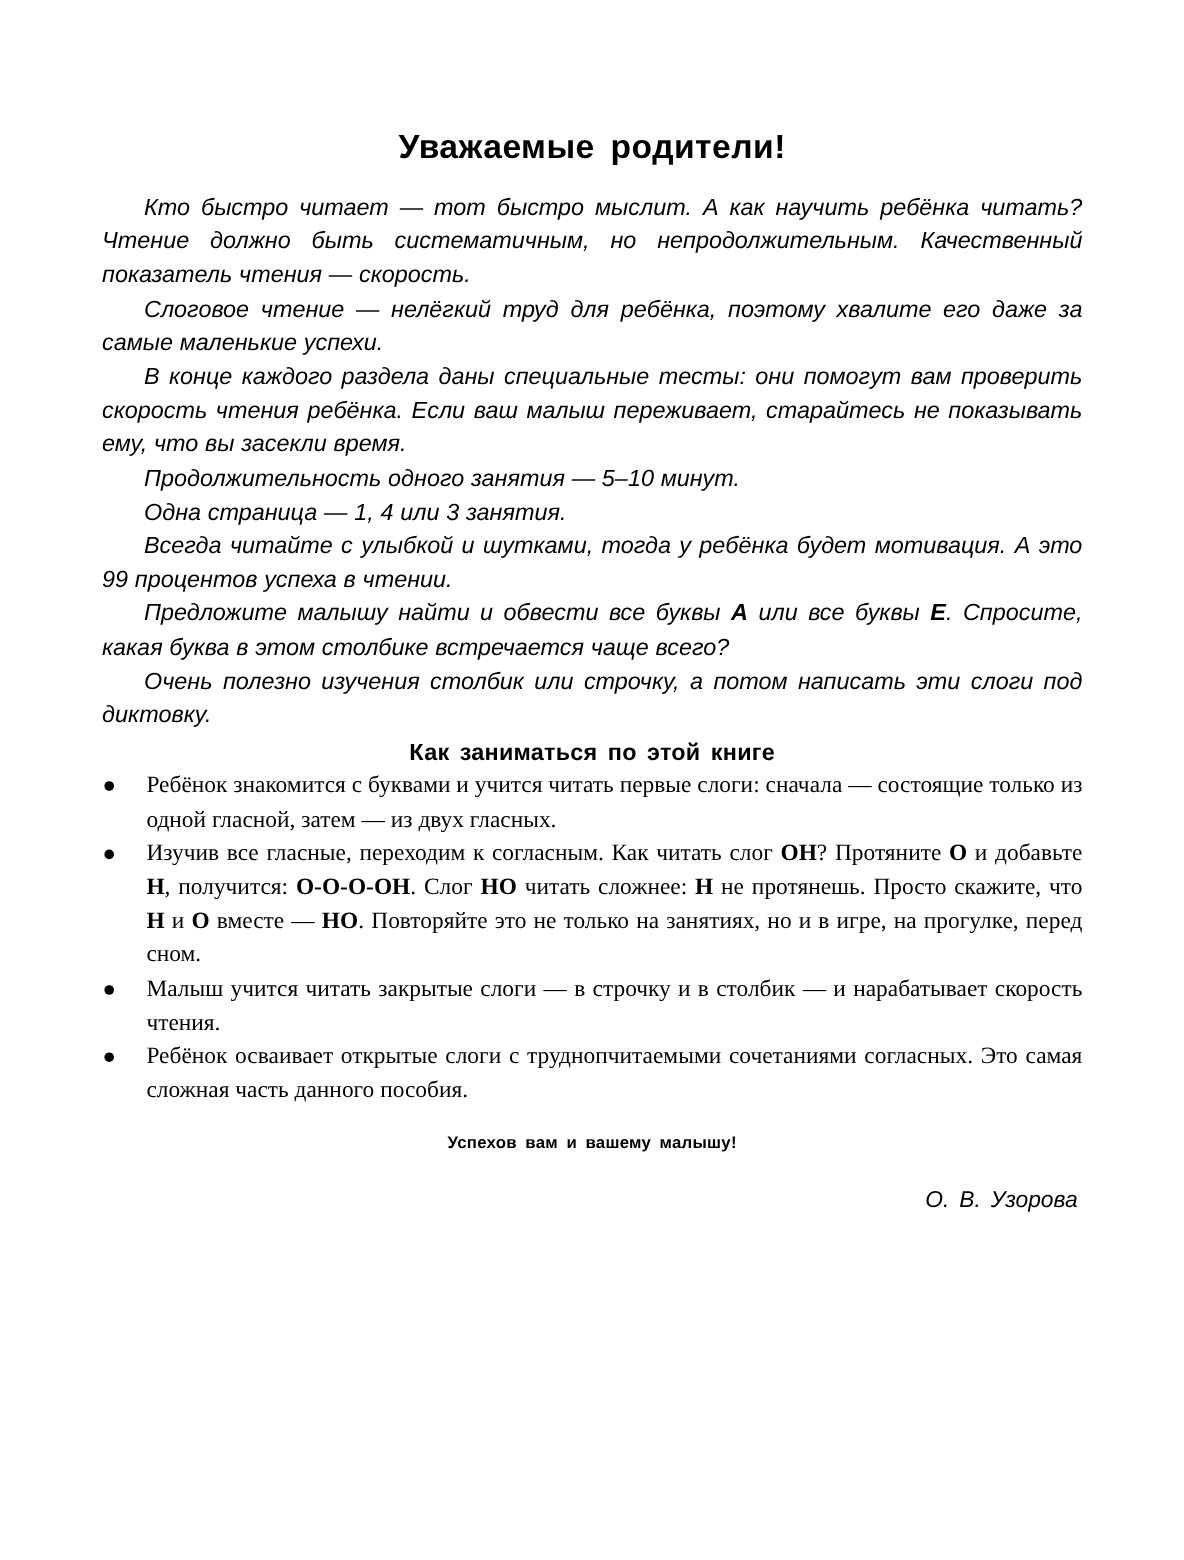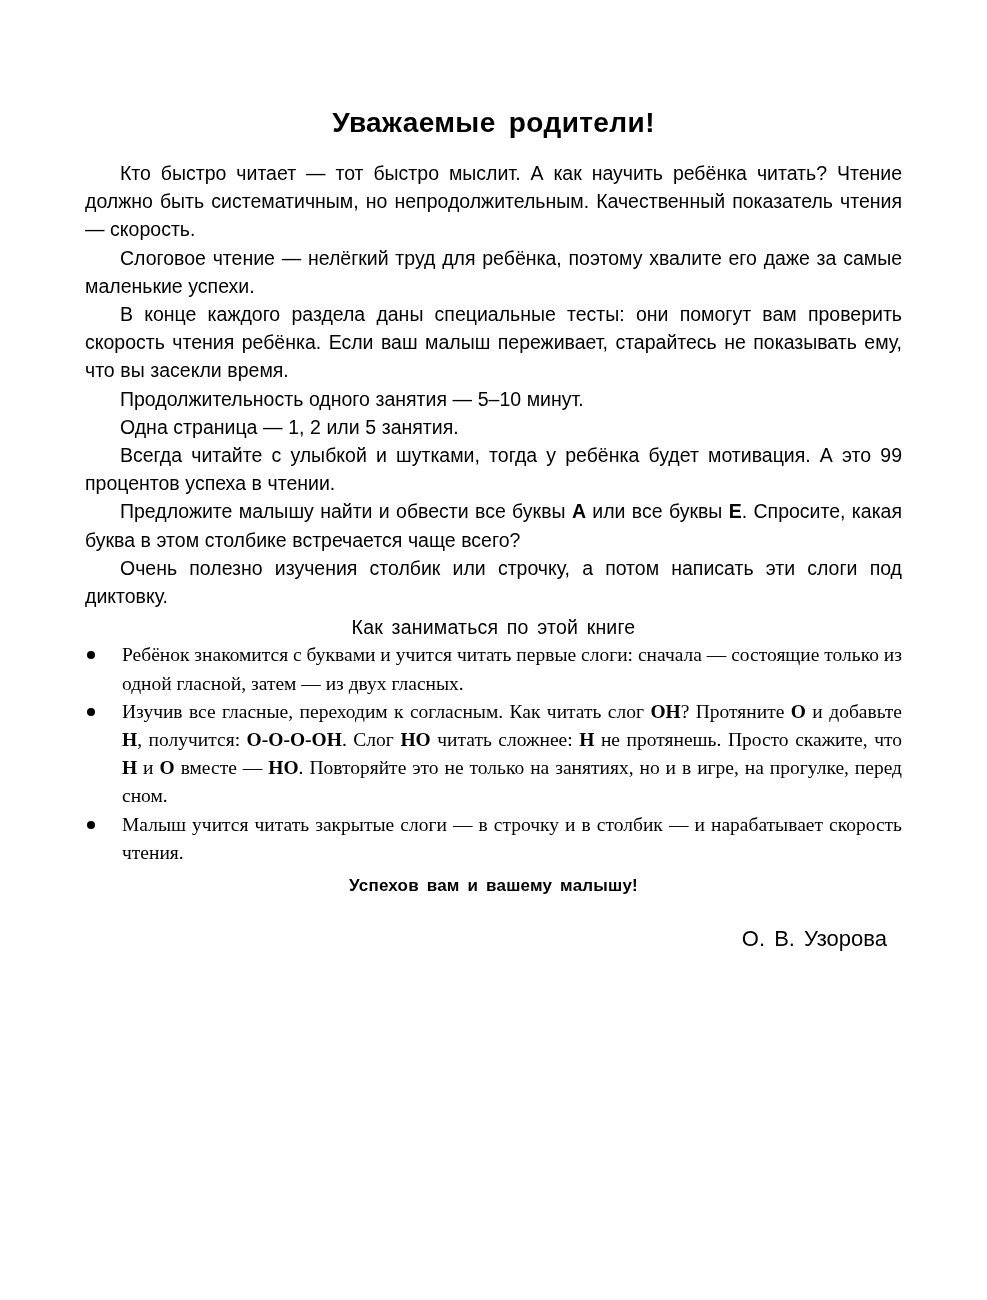--- a/index.html
+++ b/index.html
@@ -37,24 +37,25 @@
     margin-top: 19px;
   }
   p.para {
     margin: 0;
     font-size: 19.5px;
     line-height: 28.2px;
     text-align: justify;
     text-indent: 35px;
     word-spacing: 0.2px;
     hyphens: manual;
+    font-style: italic;
   }
   .sub-title {
     font-size: 19.5px;
-    font-weight: normal;
+    font-weight: bold;
     text-align: center;
     line-height: 28.2px;
     margin: 0;
     padding-top: 3px;
     word-spacing: 3px;
     letter-spacing: 0.2px;
   }
   ul.bullets {
     list-style: none;
     margin: 0;
@@ -72,53 +73,54 @@
   ul.bullets > li .bullet-dot {
     position: absolute;
     left: 2px;
     top: 10px;
     width: 8px;
     height: 8px;
     background: #000;
     border-radius: 50%;
   }
   .closing {
-    font-size: 17px;
+    font-size: 14px;
     font-weight: bold;
     text-align: center;
     line-height: 28.2px;
-    margin: 0;
+    margin: 10px;
     padding-top: 5px;
     word-spacing: 3px;
     letter-spacing: 0.2px;
   }
   .signature {
-    font-size: 22px;
+    font-size: 19px;
+    font-style: italic;
     text-align: right;
     line-height: 28.2px;
-    margin: 15px;
+    margin: 4px;
     padding-top: 10px;
     word-spacing: 3px;
   }
   b, .b { font-weight: bold; }
 </style>
 </head>
 <body>
 
 <div class="page">
 
   <h1 class="doc-title">Уважаемые родители!</h1>
 
   <div class="body-block">
 
     <p class="para">Кто быстро читает — тот быстро мыслит. А как научить ребёнка читать? Чтение должно быть систематичным, но непродолжительным. Качественный показатель чтения — скорость.</p>
     <p class="para">Слоговое чтение — нелёгкий труд для ребёнка, поэтому хвалите его даже за самые маленькие успехи.</p>
     <p class="para">В конце каждого раздела даны специальные тесты: они помогут вам проверить скорость чтения ребёнка. Если ваш малыш переживает, старайтесь не показывать ему, что вы засекли время.</p>
     <p class="para">Продолжительность одного занятия — 5–10 минут.</p>
-    <p class="para">Одна страница — 1, 2 или 5 занятия.</p>
+    <p class="para">Одна страница — 1, 4 или 3 занятия.</p>
     <p class="para">Всегда читайте с улыбкой и шутками, тогда у ребёнка будет мотивация. А это 99 процентов успеха в чтении.</p>
 
     <p class="para"><span>Предложите малышу найти и обвести все буквы </span><b>А</b><span> или все буквы </span><b>Е</b><span>. Спросите, какая буква в этом столбике встречается чаще всего?</span></p>
 
     <p class="para">Очень полезно изучения столбик или строчку, а потом написать эти слоги под диктовку.</p>
 
     <h2 class="sub-title">Как заниматься по этой книге</h2>
 
     <ul class="bullets">
 
@@ -130,20 +132,24 @@
       <li>
         <span class="bullet-dot"></span>
         <span><span>Изучив все гласные, переходим к согласным. Как читать слог </span><b>ОН</b><span>? Протяните </span><b>О</b><span> и добавьте </span><b>Н</b><span>, получится: </span><b>О-О-О-ОН</b><span>. Слог </span><b>НО</b><span> читать сложнее: </span><b>Н</b><span> не протянешь. Просто скажите, что </span><b>Н</b><span> и </span><b>О</b><span> вместе — </span><b>НО</b><span>. Повторяйте это не только на  занятиях, но и в игре, на прогулке, перед сном.</span></span>
       </li>
 
       <li>
         <span class="bullet-dot"></span>
         <span>Малыш учится читать закрытые слоги — в строчку и в столбик — и нарабатывает скорость чтения.</span>
       </li>
 
+      <li>
+        <span class="bullet-dot"></span>
+        <span>Ребёнок осваивает открытые слоги с труднопчитаемыми сочетаниями согласных. Это самая сложная часть данного пособия.</span>
+      </li>
 
     </ul>
 
     <p class="closing">Успехов вам и вашему малышу!</p>
     <p class="signature">О. В. Узорова</p>
 
   </div>
 </div>
 
 </body></html>

